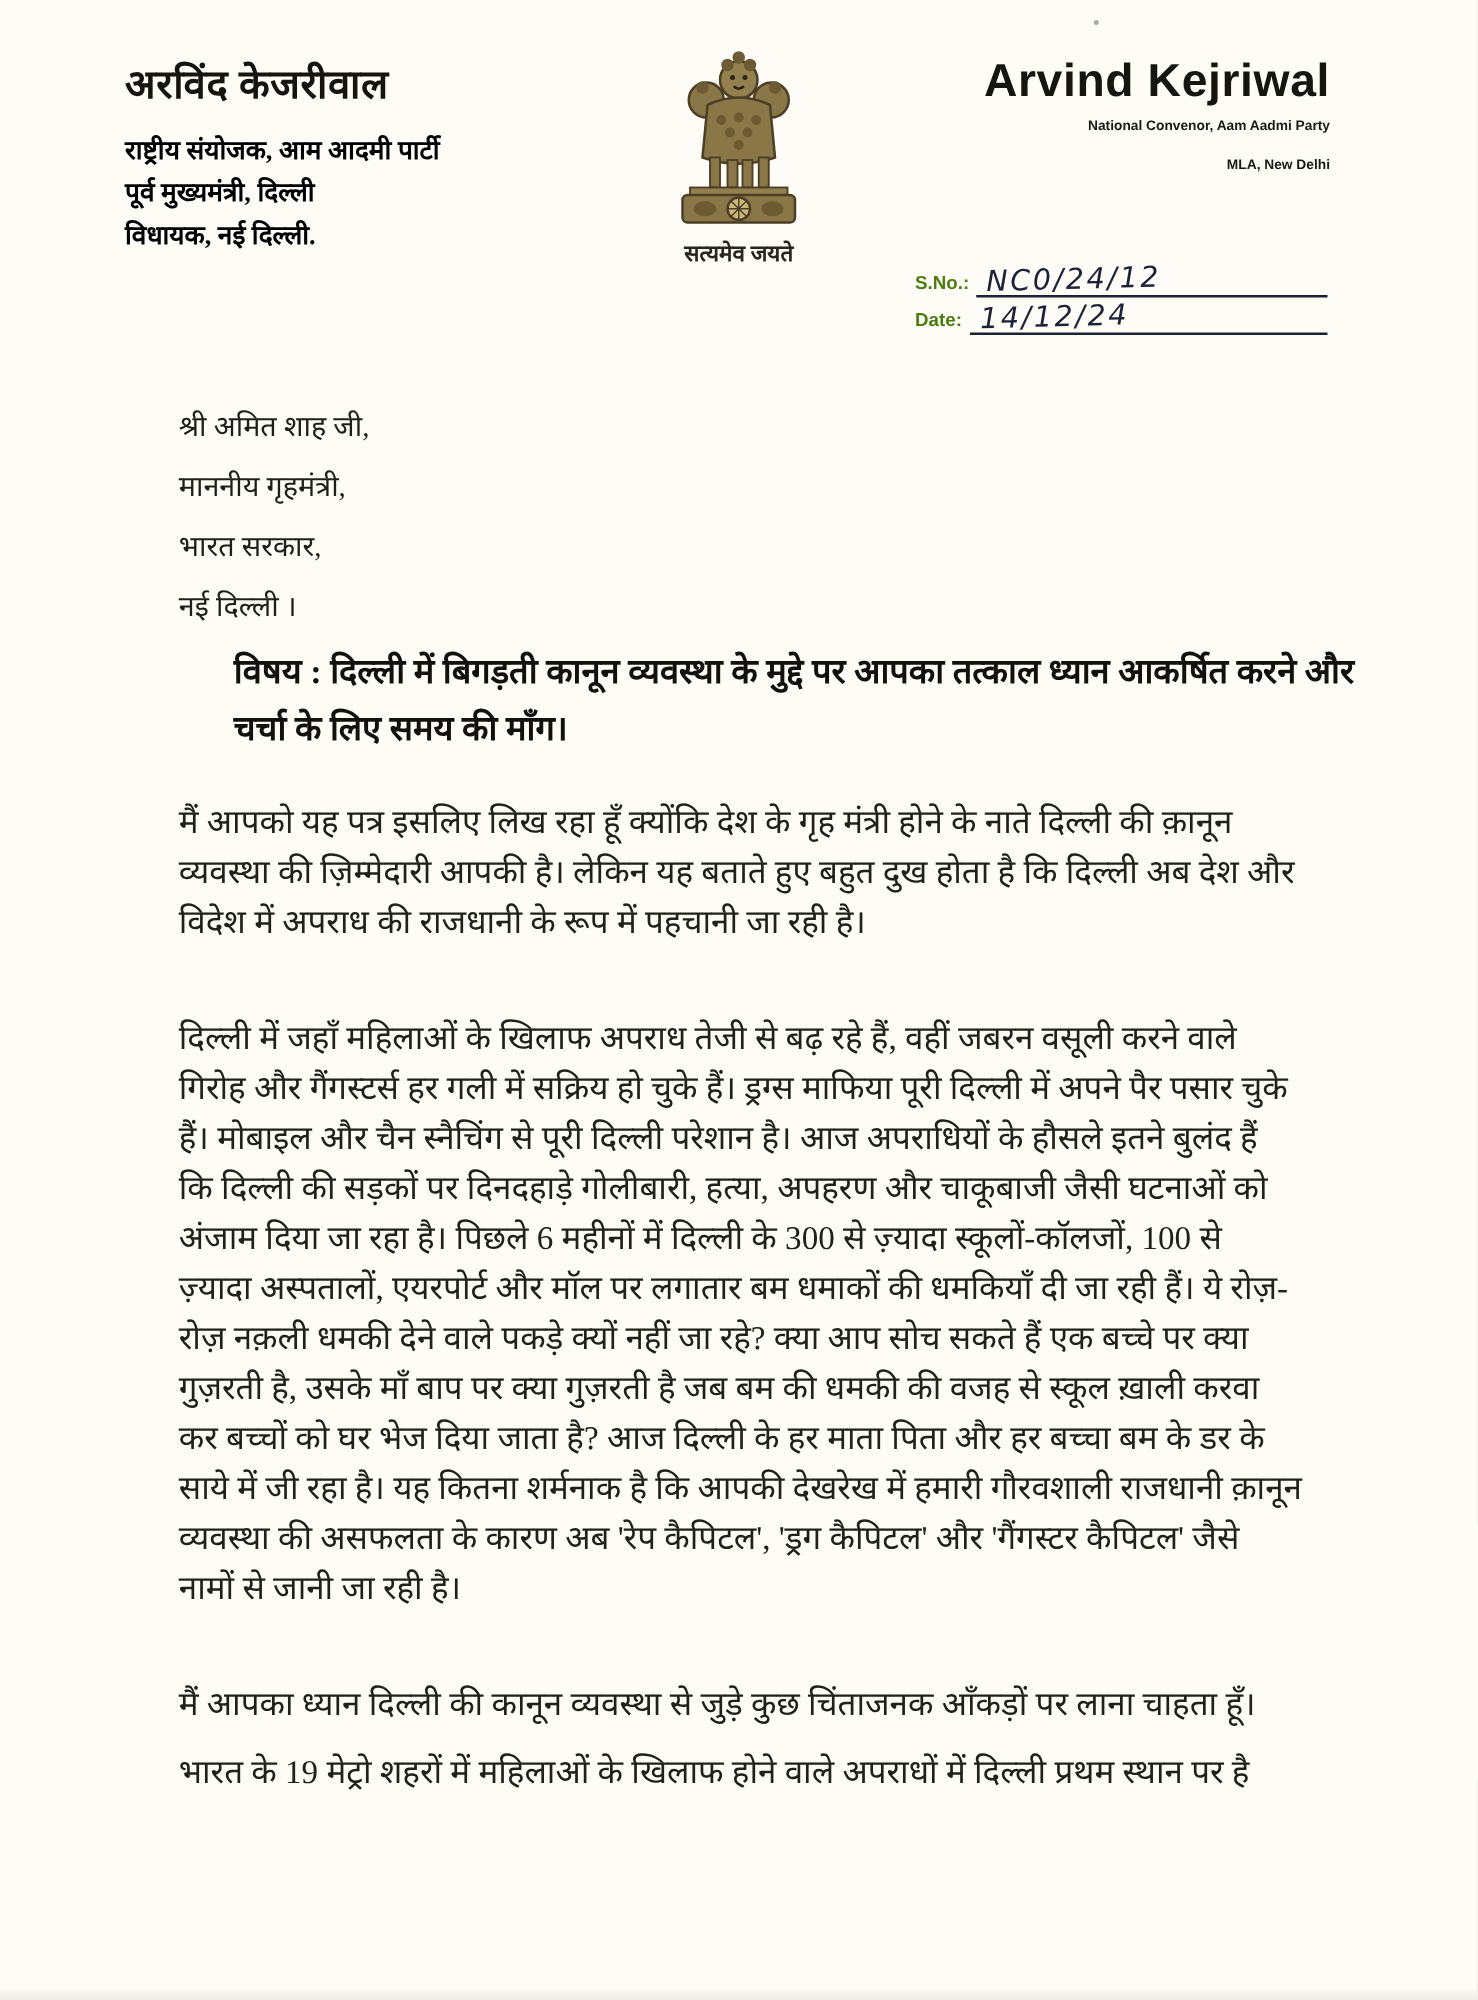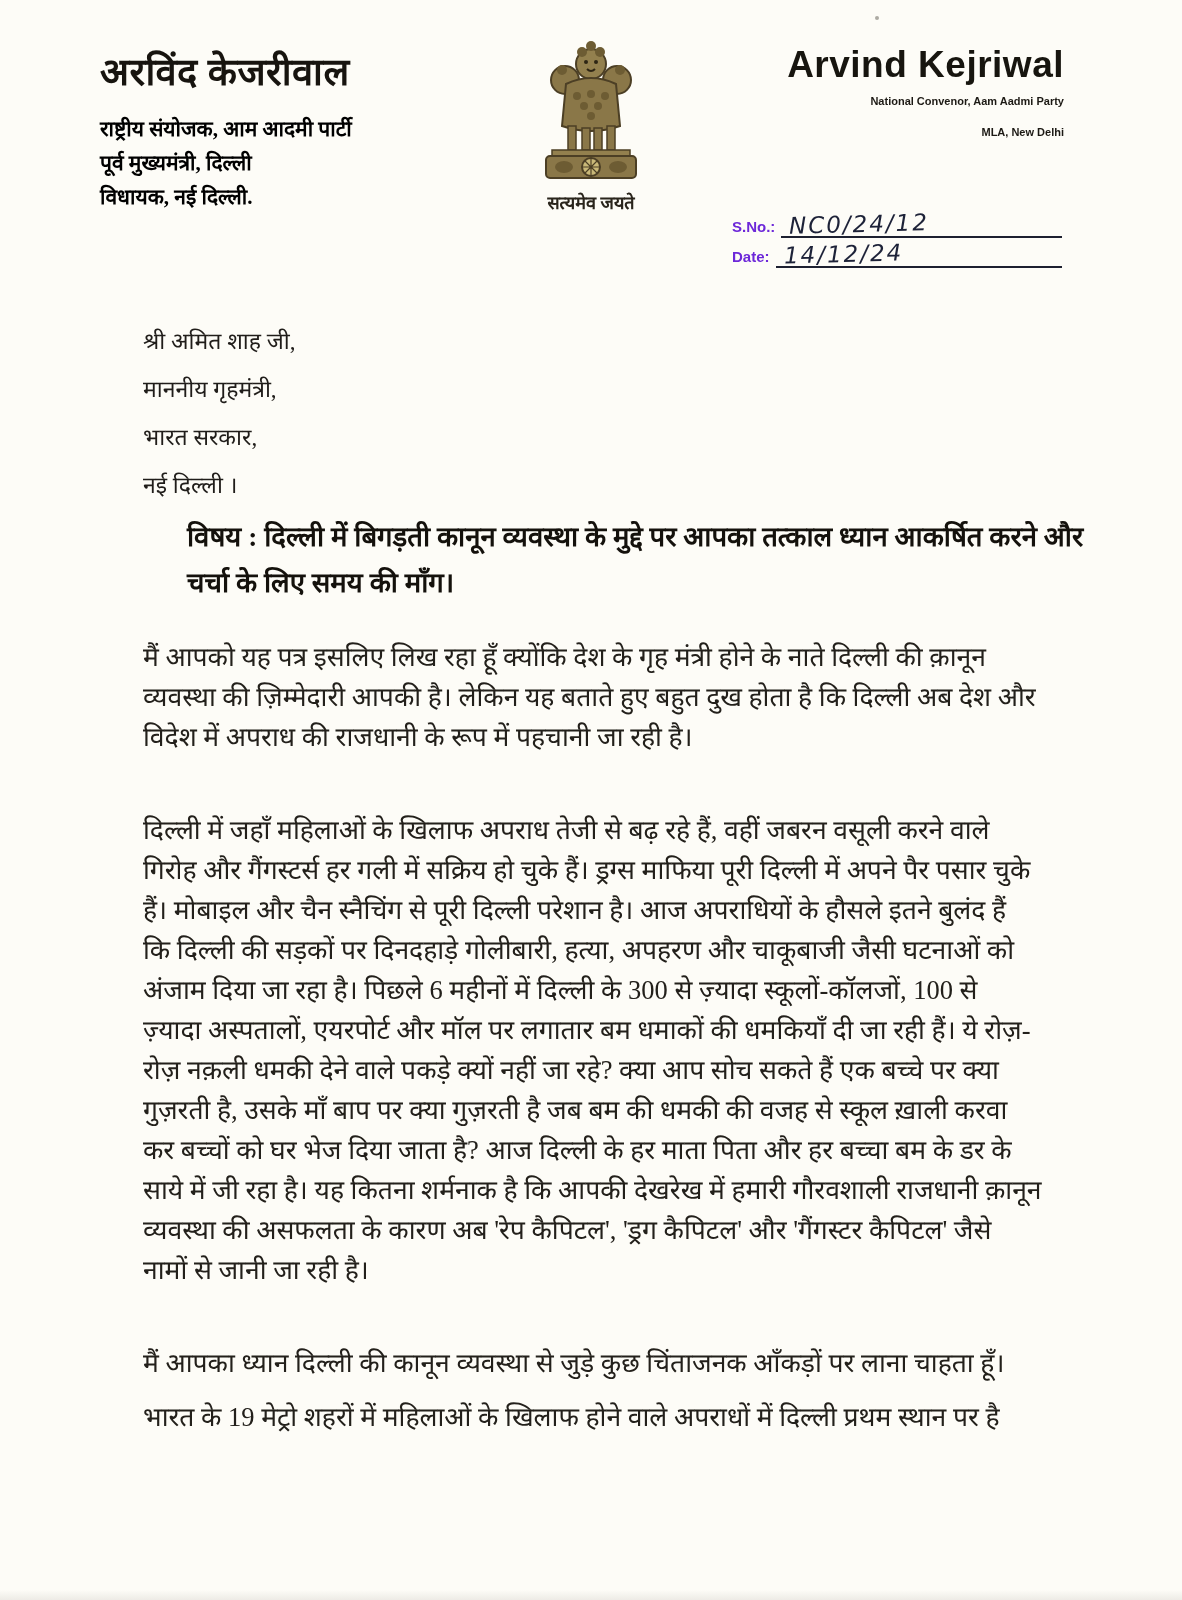--- a/index.html
+++ b/index.html
@@ -8,21 +8,21 @@
     width:1182px;height:1600px;
     margin:0 auto;
     background:#fdfcf7;
     overflow:hidden;
     color:#201d1a;
     font-family:"Liberation Serif","DejaVu Serif",serif;
   }
   
   .lh-left{position:absolute;left:100px;top:44px;width:330px;}
   .lh-left .name{
-    font-size:38px;font-weight:bold;letter-spacing:0.5px;
+    font-size:32px;font-weight:bold;letter-spacing:0.5px;
     margin-bottom:16px;color:#17140f;
   }
   .lh-left .line{font-size:21px;font-weight:bold;line-height:34px;color:#000000;}
 
   .emblem-wrap{position:absolute;left:50%;top:34px;transform:translateX(-50%);
     width:170px;text-align:center;}
   .emblem-wrap svg{display:block;margin:0 auto;}
   .emblem-caption{font-size:18px;font-weight:bold;margin-top:6px;color:#2a251c;}
 
   .lh-right{position:absolute;right:118px;top:44px;width:420px;text-align:right;}
@@ -32,21 +32,21 @@
     margin-bottom:0;
   }
   .lh-right .line{
     font-family:"Liberation Sans","DejaVu Sans",sans-serif;
     font-size:11px;font-weight:bold;line-height:31px;color:#1c1914;
   }
 
   .serial{position:absolute;right:120px;top:212px;width:330px;
     font-family:"Liberation Sans","DejaVu Sans",sans-serif;}
   .serial .row{display:flex;align-items:flex-end;margin-bottom:4px;}
-  .serial .lbl{font-size:15px;font-weight:bold;color:#6d28d9;padding-bottom:3px;white-space:nowrap;}
+  .serial .lbl{font-size:15px;font-weight:bold;color:#4d7c0f;padding-bottom:3px;white-space:nowrap;}
   .serial .val-line{flex:1;border-bottom:2px solid #1d2030;margin-left:6px;
     text-align:left;padding:0 4px 0 8px;}
   .hand{
     font-family:"DejaVu Sans",cursive;
     font-style:italic;font-size:23px;letter-spacing:2px;
     color:#1d2238;transform:rotate(-1.5deg);display:inline-block;
     line-height:24px;
   }
   
   .recipient{position:absolute;left:143px;top:318px;font-size:23px;line-height:48px;}

